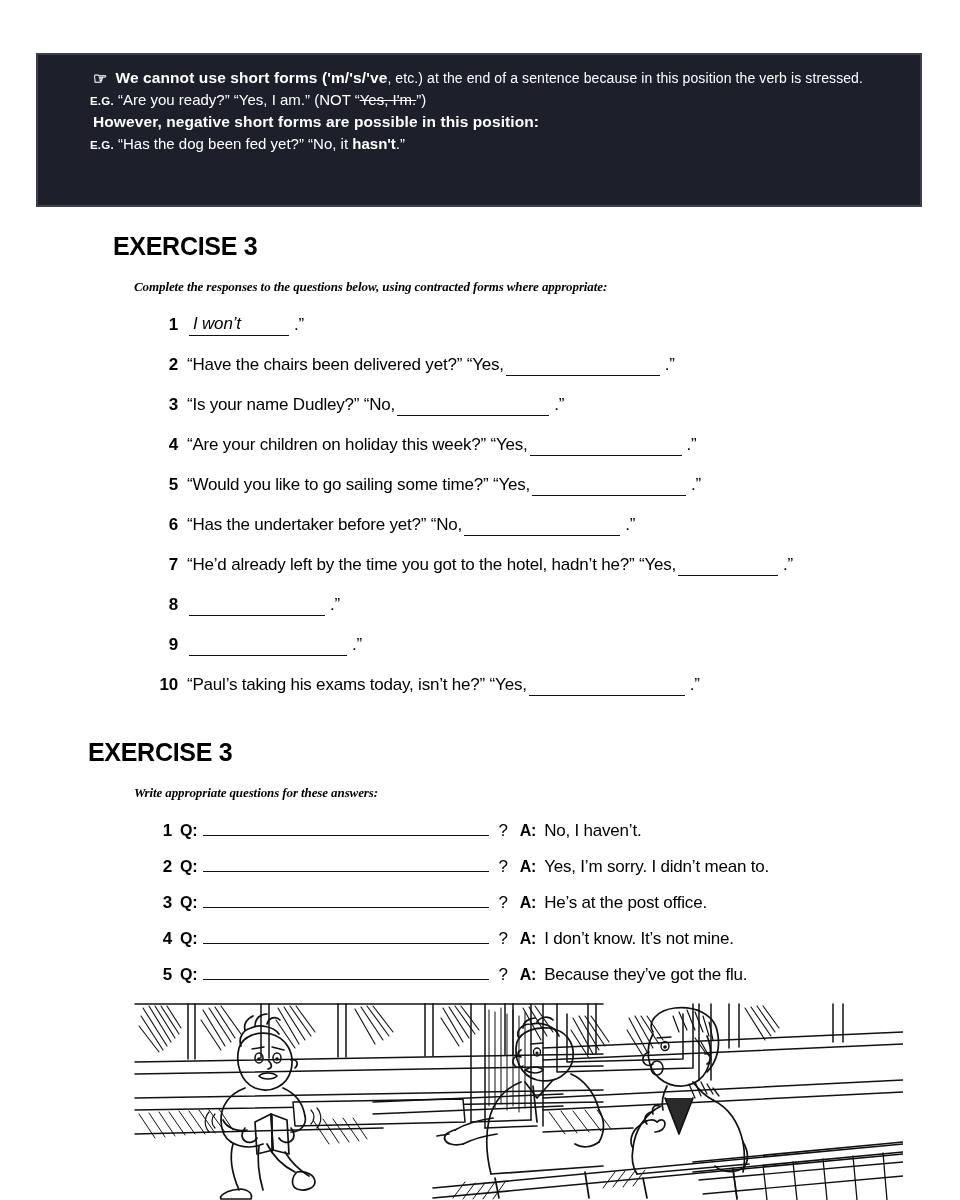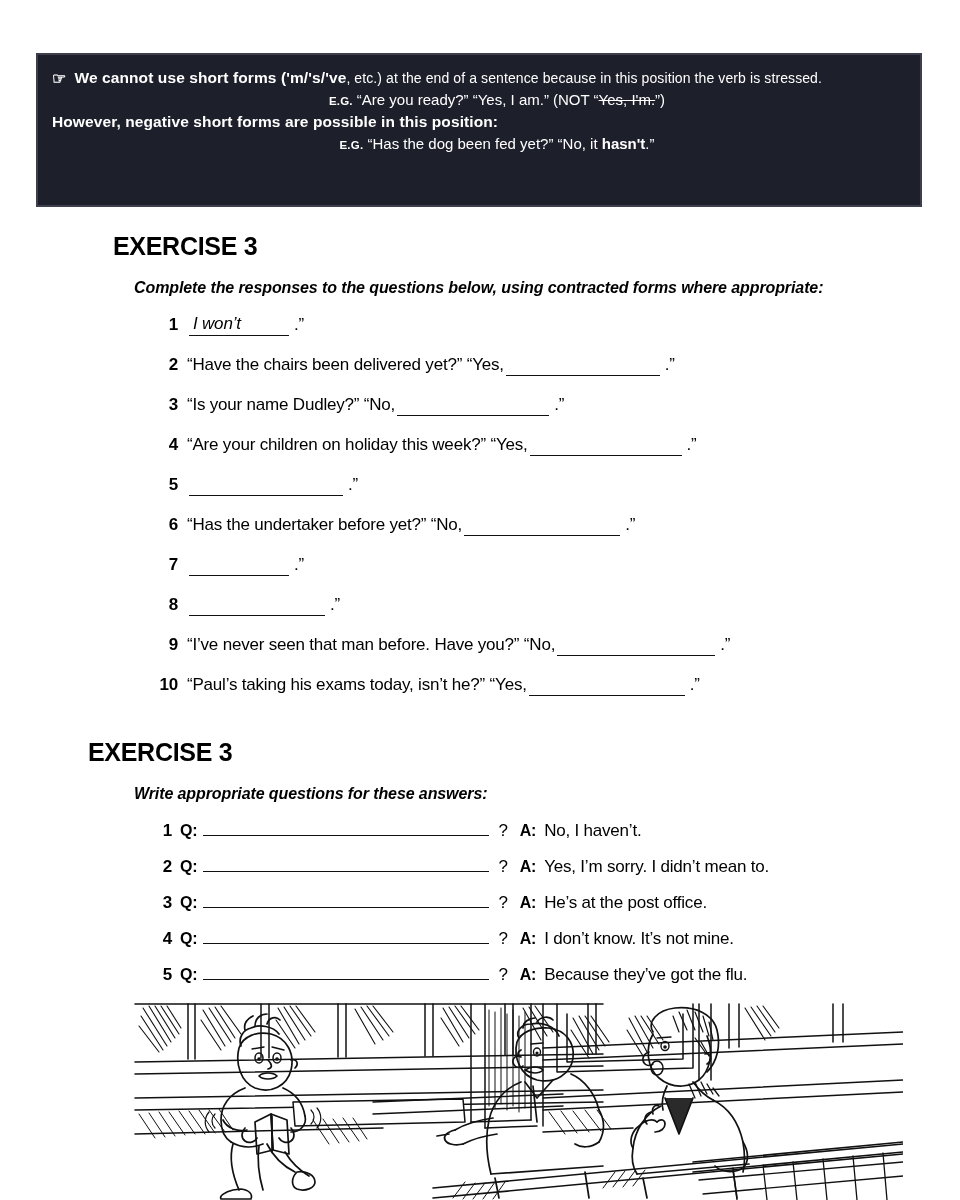--- a/index.html
+++ b/index.html
@@ -28,34 +28,34 @@
     outline: 2px solid #ffffff;
     box-sizing: border-box;
     padding: 12px 16px 10px 14px;
     color: #ffffff;
   }
   .note-line {
     font-size: 15.5px;
     font-weight: bold;
     line-height: 1.42;
     letter-spacing: 0.1px;
+    margin-left: 41px;
   }
   .note-hand {
     display: inline-block;
     font-size: 16px;
     margin-right: 8px;
     vertical-align: -1px;
     line-height: 1;
   }
   .note-eg {
     font-size: 15px;
     font-weight: bold;
     line-height: 1.45;
     margin-left: 38px;
-    text-align: center;
   }
   .eg-tag {
     font-size: 11.5px;
     font-weight: bold;
     letter-spacing: 0.2px;
   }
   .eg-body { font-weight: normal; font-size: 15px; }
   .strike { text-decoration: line-through; }
   .bold-inline { font-weight: bold; }
   .thin-inline { font-weight: normal; font-size: 14px; }
@@ -67,23 +67,23 @@
     font-size: 25px;
     font-weight: bold;
     letter-spacing: -0.3px;
   }
   #ex3-heading { top: 232px; margin-left: 25px; }
   #ex4-heading { top: 738px; }
 
   .ex-instruction {
     position: absolute;
     left: 134px;
-    font-family: Liberation Sans, sans-serif;
+    font-family: Liberation Serif, serif;
     font-style: italic;
-    font-size: 16px;
+    font-size: 13px;
     font-weight: bold;
     letter-spacing: -0.1px;
   }
   #ex3-instruction { top: 279px; }
   #ex4-instruction { top: 785px; }
 
   
   .ex3-list {
     position: absolute;
     left: 150px;
@@ -218,42 +218,43 @@
       <span class="ex3-tail">.”</span>
     </div>
     <div class="ex3-item">
       <span class="ex3-num">4</span>
       <span class="ex3-text">“Are your children on holiday this week?” “Yes,</span>
       <span class="ex3-answer" style="min-width: 144px;">&nbsp;</span>
       <span class="ex3-tail">.”</span>
     </div>
     <div class="ex3-item">
       <span class="ex3-num">5</span>
+      <span class="ex3-text">“Would you like to go sailing some time?” “Yes,</span>
       <span class="ex3-answer" style="min-width: 146px;">&nbsp;</span>
       <span class="ex3-tail">.”</span>
     </div>
     <div class="ex3-item">
       <span class="ex3-num">6</span>
       <span class="ex3-text">“Has the undertaker before yet?” “No,</span>
       <span class="ex3-answer" style="min-width: 148px;">&nbsp;</span>
       <span class="ex3-tail">.”</span>
     </div>
     <div class="ex3-item">
       <span class="ex3-num">7</span>
+      <span class="ex3-text">“He’d already left by the time you got to the hotel, hadn’t he?” “Yes,</span>
       <span class="ex3-answer" style="min-width: 92px;">&nbsp;</span>
       <span class="ex3-tail">.”</span>
     </div>
     <div class="ex3-item">
       <span class="ex3-num">8</span>
       <span class="ex3-answer" style="min-width: 128px;">&nbsp;</span>
       <span class="ex3-tail">.”</span>
     </div>
     <div class="ex3-item">
       <span class="ex3-num">9</span>
-      <span class="ex3-text">“I’ve never seen that man before. Have you?”  “No,</span>
       <span class="ex3-answer" style="min-width: 150px;">&nbsp;</span>
       <span class="ex3-tail">.”</span>
     </div>
     <div class="ex3-item">
       <span class="ex3-num">10</span>
       <span class="ex3-text">“Paul’s taking his exams today, isn’t he?” “Yes,</span>
       <span class="ex3-answer" style="min-width: 148px;">&nbsp;</span>
       <span class="ex3-tail">.”</span>
     </div>
   </div>

